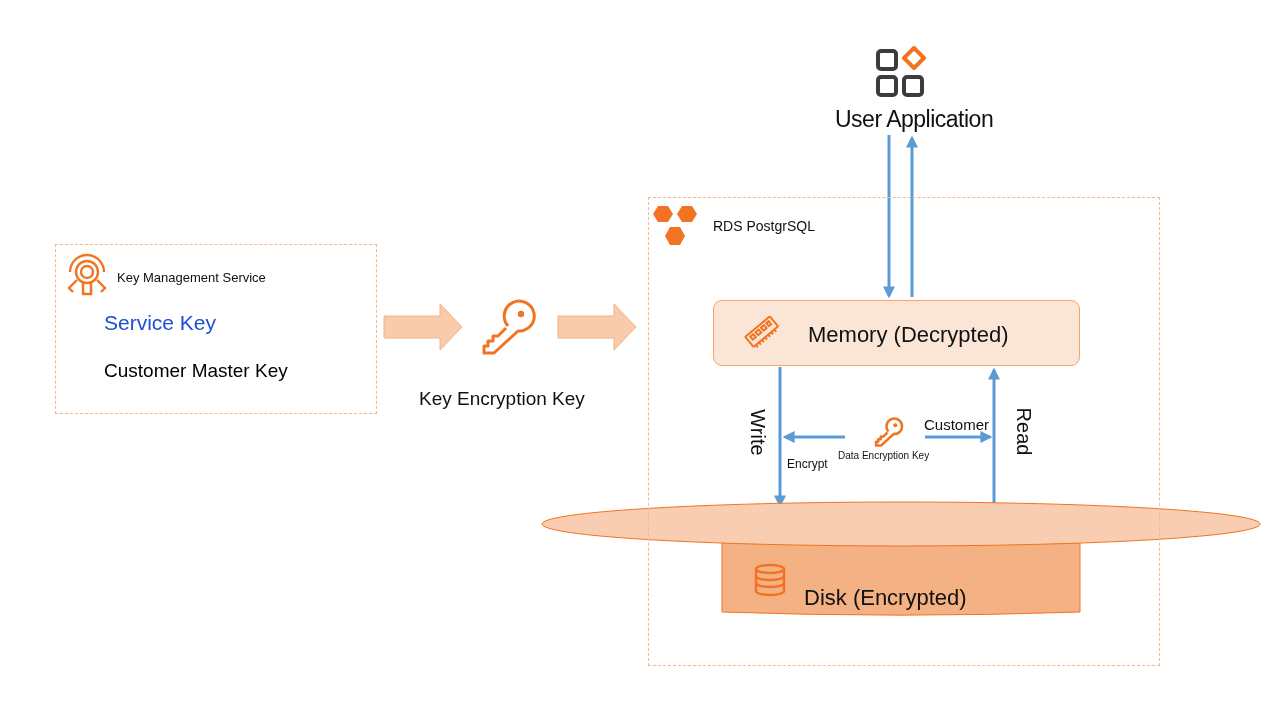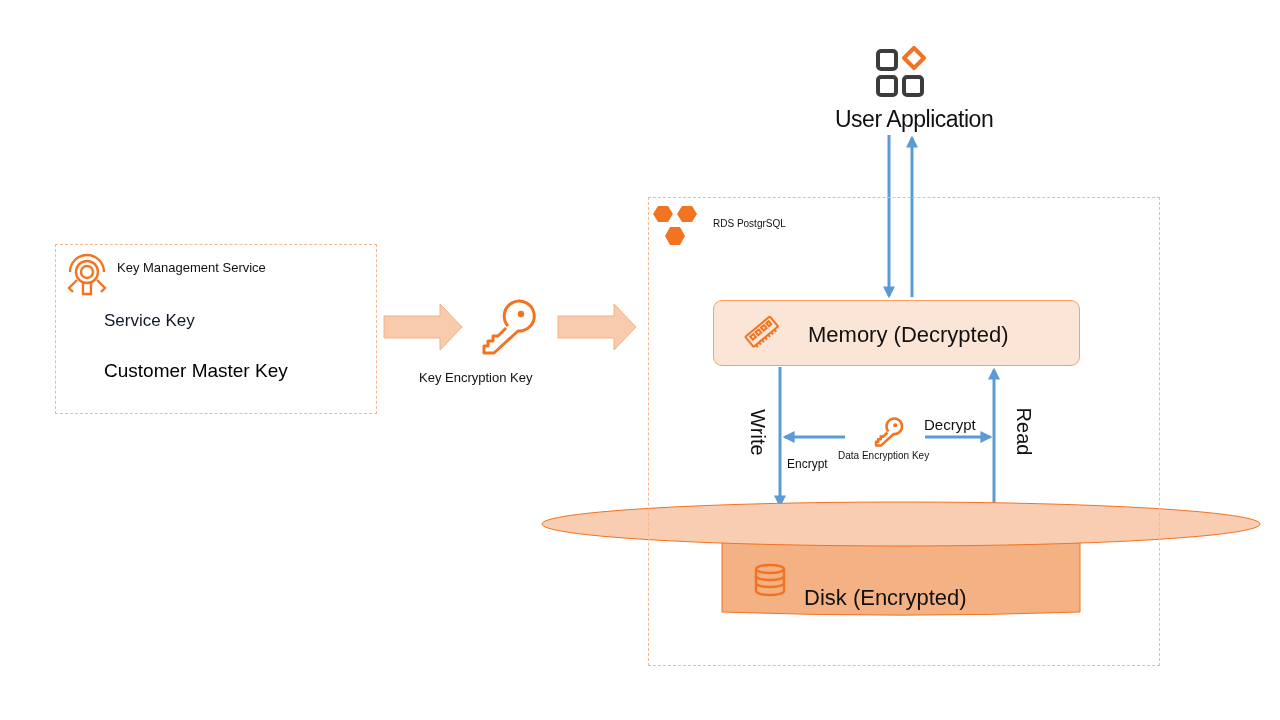--- a/index.html
+++ b/index.html
@@ -45,71 +45,71 @@
 <svg class="abs" style="left:64px;top:250px;" width="46" height="46" viewBox="0 0 46 46">
   <g fill="none" stroke="#f27321" stroke-width="2.4">
     <path d="M6,22 A17,17 0 0 1 40,22"></path>
     <circle cx="23" cy="22" r="11"></circle>
     <circle cx="23" cy="22" r="6"></circle>
     <path d="M19,32 L19,44 L27,44 L27,32"></path>
     <path d="M13,30 L5,38 L9,42"></path>
     <path d="M33,30 L41,38 L37,42"></path>
   </g>
 </svg>
-<div class="lbl" style="left:117px;top:260px;font-size:13px;">Key Management Service</div>
-<div class="lbl" style="left:104px;top:311px;font-size:17px;color:#0f172a;">Service Key</div>
+<div class="lbl" style="left:117px;top:270px;font-size:13px;">Key Management Service</div>
+<div class="lbl" style="left:104px;top:311px;font-size:21px;color:#1d4ed8;">Service Key</div>
 <div class="lbl" style="left:104px;top:360px;font-size:19px;color:#000000;">Customer Master Key</div>
 
 <svg class="abs" style="left:478px;top:298px;" width="62" height="58" viewBox="0 0 62 58">
   <g fill="none" stroke="#f27321" stroke-width="3" stroke-linejoin="round">
     <path d="M30,28 A15,15 0 1 1 40,33 L16,55 L6,55 L6,48 L10,48 L10,43 L15,43 L15,38 L20,38 L28,30"></path>
   </g>
   <circle cx="43" cy="16" r="3.2" fill="#f27321"></circle>
 </svg>
-<div class="lbl" style="left:419px;top:370px;font-size:13px;">Key Encryption Key</div>
+<div class="lbl" style="left:419px;top:388px;font-size:19px;">Key Encryption Key</div>
 
 <svg class="abs" style="left:874px;top:46px;" width="56" height="54" viewBox="0 0 56 54">
   <g fill="none" stroke-width="4" stroke-linejoin="round">
     <rect x="4" y="5" width="18" height="18" rx="3" stroke="#3c3c3c"></rect>
     <rect x="4" y="31" width="18" height="18" rx="3" stroke="#3c3c3c"></rect>
     <rect x="30" y="31" width="18" height="18" rx="3" stroke="#3c3c3c"></rect>
     <path d="M40,2 L50,12 L40,22 L30,12 Z" stroke="#f27321"></path>
   </g>
 </svg>
 <div class="lbl" style="left:835px;top:106px;font-size:23px;letter-spacing:-0.5px;">User Application</div>
 
 <div class="box-dashed" style="left:648px;top:197px;width:512px;height:469px;"></div>
 <svg class="abs" style="left:652px;top:204px;" width="50" height="44" viewBox="0 0 50 44">
   <g fill="#f27321">
     <polygon points="6,2 16,2 21,10 16,18 6,18 1,10"></polygon>
     <polygon points="30,2 40,2 45,10 40,18 30,18 25,10"></polygon>
     <polygon points="18,23 28,23 33,32 28,41 18,41 13,32"></polygon>
   </g>
   <polygon points="23,12 27,19 19,19" fill="#ffffff"></polygon>
 </svg>
-<div class="lbl" style="left:713px;top:218px;font-size:10px;">RDS PostgrSQL</div>
+<div class="lbl" style="left:713px;top:218px;font-size:14px;">RDS PostgrSQL</div>
 
 <div class="abs" style="left:713px;top:300px;width:367px;height:66px;background:#fbe5d6;border:1.5px solid #f4a46a;border-radius:9px;box-sizing:border-box;"></div>
 <svg class="abs" style="left:744px;top:314px;" width="36" height="36" viewBox="0 0 36 36">
   <g transform="rotate(-40 18 18)" fill="none" stroke="#f27321" stroke-width="2">
     <rect x="2" y="11" width="32" height="13" rx="1"></rect>
     <rect x="6" y="14" width="4" height="4"></rect>
     <rect x="13" y="14" width="4" height="4"></rect>
     <rect x="20" y="14" width="4" height="4"></rect>
     <rect x="27" y="14" width="3" height="4"></rect>
     <path d="M5,24 L5,27 M9,24 L9,27 M13,24 L13,27 M17,24 L17,27 M21,24 L21,27 M25,24 L25,27 M29,24 L29,27"></path>
   </g>
 </svg>
 <div class="lbl" style="left:808px;top:322px;font-size:22px;">Memory (Decrypted)</div>
 
 <div class="lbl" style="left:734px;top:421px;font-size:20px;transform:rotate(90deg);transform-origin:center;">Write</div>
 <div class="lbl" style="left:1000px;top:420px;font-size:20px;transform:rotate(90deg);transform-origin:center;">Read</div>
 
 <div class="lbl" style="left:787px;top:416px;font-size:12px;margin-top:41px;">Encrypt</div>
-<div class="lbl" style="left:924px;top:416px;font-size:15px;">Decrypt</div>
+<div class="lbl" style="left:924px;top:416px;font-size:15px;">Customer</div>
 
 <svg class="abs" style="left:873px;top:417px;" width="32" height="30" viewBox="0 0 62 58">
   <g fill="none" stroke="#f27321" stroke-width="5" stroke-linejoin="round">
     <path d="M30,28 A15,15 0 1 1 40,33 L16,55 L6,55 L6,48 L10,48 L10,43 L15,43 L15,38 L20,38 L28,30"></path>
   </g>
   <circle cx="43" cy="16" r="4" fill="#f27321"></circle>
 </svg>
 <div class="lbl" style="left:838px;top:450px;font-size:10px;text-align:right;">Data Encryption Key</div>
 
 <svg class="abs" style="left:753px;top:563px;" width="34" height="34" viewBox="0 0 34 34">

